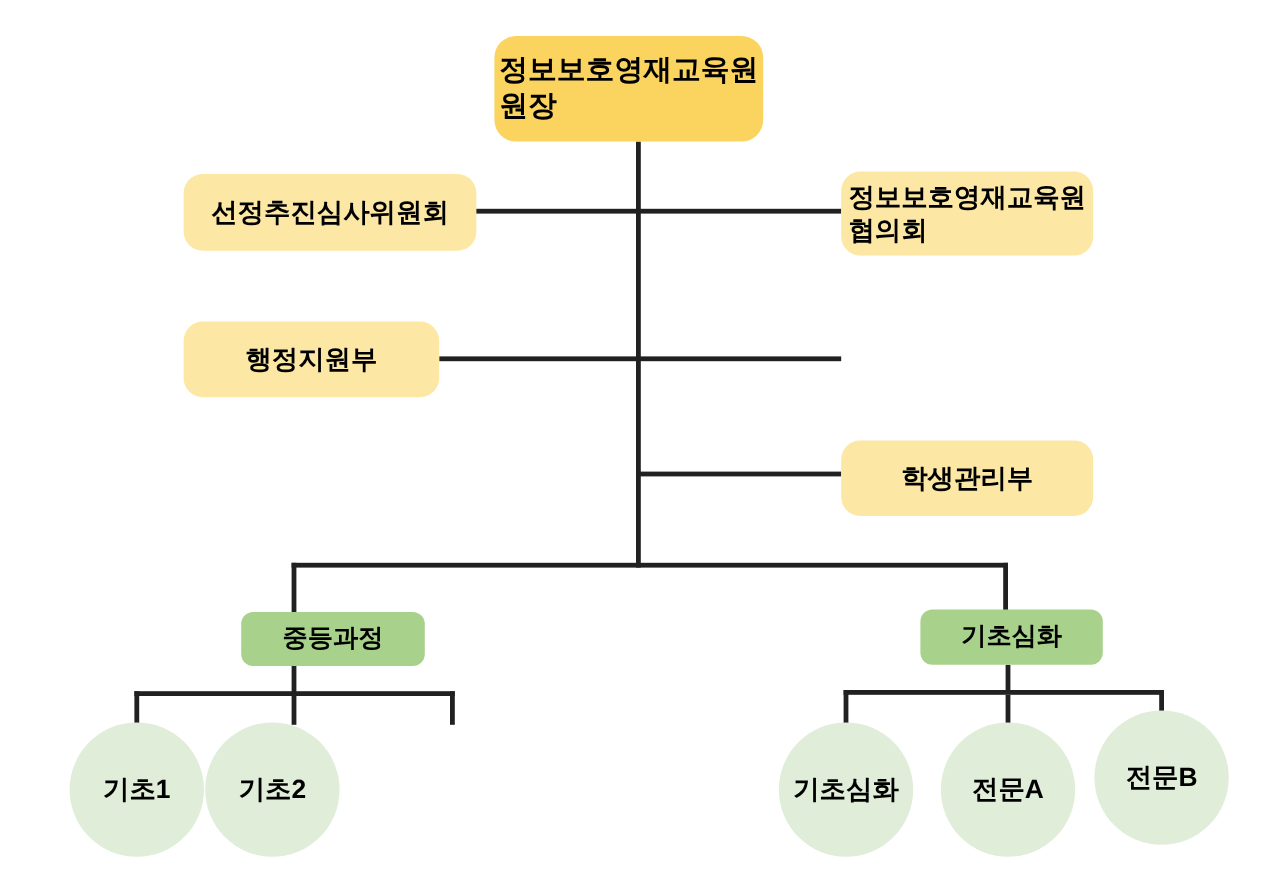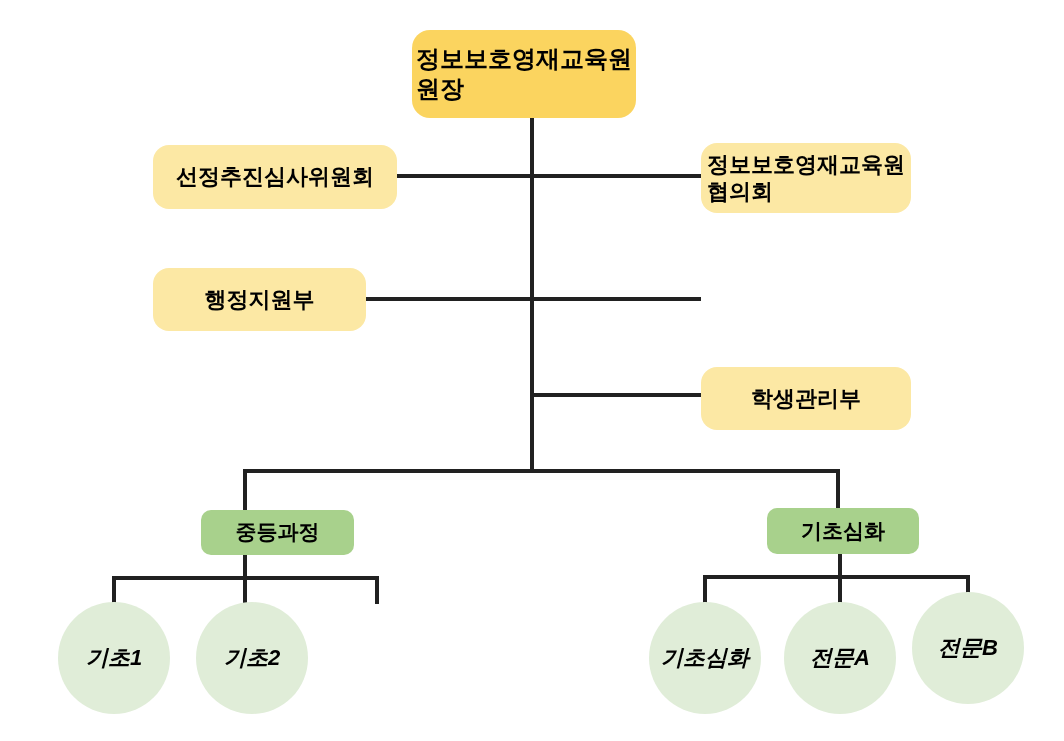--- a/index.html
+++ b/index.html
@@ -46,21 +46,20 @@
   }
   .node.course {
     background: var(--course-fill);
     border-radius: 10px;
     font-size: 21px;
   }
   .node.level {
     background: var(--level-fill);
     border-radius: 50%;
     font-size: 22px;
-    font-style: italic;
   }
   .hline, .vline {
     position: absolute;
     background: var(--connector);
   }
   .hline { height: 4px; }
   .vline { width: 4px; }
 </style>
 </head>
 <body>
@@ -97,21 +96,21 @@
 
 
   <div class="node branch" style="left:701px; top:367px; width:210px; height:63px;">학생관리부</div>
 
   <div class="node course" style="left:177px; top:510px; width:153px; height:45px;margin-left:24px;">중등과정</div>
 
   <div class="node course" style="left:767px; top:508px; width:152px; height:46px;">기초심화</div>
 
   <div class="node level" style="left:58px; top:602px; width:112px; height:112px;">기초1</div>
 
-  <div class="node level" style="left:196px; top:602px; width:112px; height:112px;">기초2</div>
+  <div class="node level" style="left:171px; top:602px; width:112px; height:112px;">기초2</div>
 
 
   <div class="node level" style="left:784px; top:602px; width:112px; height:112px;">전문A</div>
 
   <div class="node level" style="left:649px; top:602px; width:112px; height:112px;">기초심화</div>
 
   <div class="node level" style="left:912px; top:592px; width:112px; height:112px;">전문B</div>
 
 </div>
 

